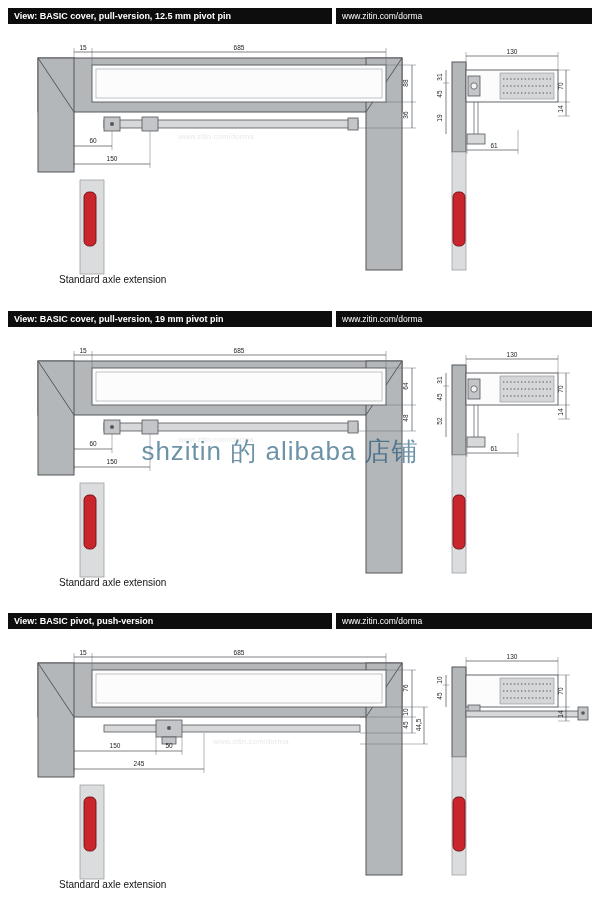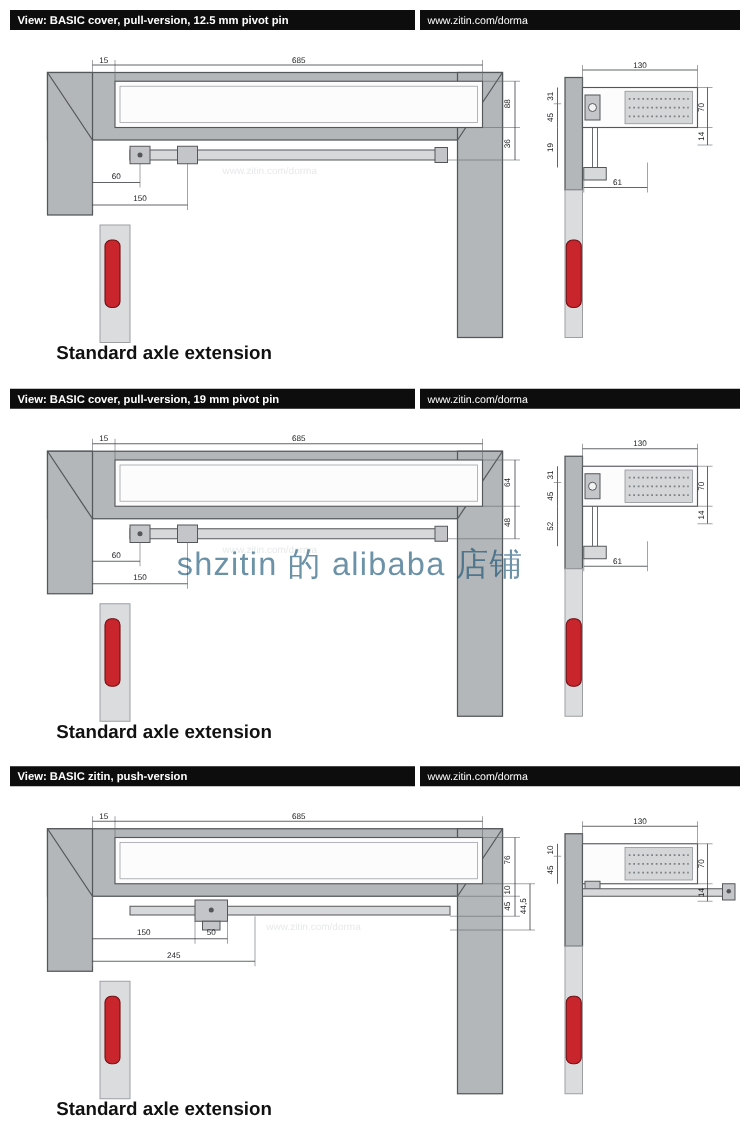--- a/index.html
+++ b/index.html
@@ -3,21 +3,21 @@
 <meta charset="utf-8">
 <style>
   html,body { margin:0; padding:0; background:#ffffff; font-family:"Liberation Sans", sans-serif; }
   .page { position:relative; width:600px; height:903px; background:#ffffff; overflow:hidden; }
   .panel { position:absolute; left:0; width:600px; height:288px; }
   .hdr-left { position:absolute; left:8px; top:0; width:324px; height:16px; background:#0d0d0d; color:#fff; display:flex; align-items:center; }
   .hdr-left span { font-size:9px; font-weight:bold; padding-left:6px; white-space:nowrap; }
   .hdr-right { position:absolute; left:336px; top:0; width:256px; height:16px; background:#0d0d0d; color:#fff; display:flex; align-items:center; }
   .hdr-right span { font-size:8.5px; padding-left:6px; white-space:nowrap; }
   .drawing { position:absolute; left:8px; top:34px; }
-  .caption { position:absolute; left:45px; top:266px; font-size:15px; font-weight:bold; color:#111; }
+  .caption { position:absolute; left:59px; top:266px; font-size:10px; font-weight:normal; color:#111; }
   .wm-big { position:absolute; left:12px; top:434px; width:536px; text-align:center; font-size:26px; color:#0c4a6e; opacity:0.6; letter-spacing:1px; pointer-events:none; z-index:5; }
   
   .frame { fill:#b4b7ba; stroke:#54575a; stroke-width:1; }
   .edge { stroke:#54575a; stroke-width:1; }
   .cover { fill:#fcfcfc; stroke:#54575a; stroke-width:0.9; }
   .cover-inner { fill:none; stroke:#a8abae; stroke-width:0.7; }
   .arm { fill:#d6d8da; stroke:#54575a; stroke-width:0.8; }
   .arm-block { fill:#c3c5c8; stroke:#54575a; stroke-width:0.8; }
   .pin { fill:#54575a; }
   .pin2 { fill:#f2f2f2; stroke:#54575a; stroke-width:0.8; }
@@ -211,21 +211,21 @@
         <text transform="rotate(-90 555 67)" x="555" y="67" text-anchor="middle">14</text>
       </g>
     </svg>
     <div class="caption">Standard axle extension</div>
   </section>
 
   <div class="wm-big">shzitin 的 alibaba 店铺</div>
 
   <section class="panel" style="top:613px">
     <div class="hdr-left">
-      <span>View: BASIC zitin, push-version</span>
+      <span>View: BASIC pivot, push-version</span>
     </div>
     <div class="hdr-right">
       <span>www.zitin.com/dorma</span>
     </div>
     <svg class="drawing" width="584" height="238" viewBox="0 0 584 238">
       <g>
         <rect class="frame" x="30" y="16" width="364" height="54"></rect>
         <rect class="frame" x="30" y="16" width="36" height="114"></rect>
         <rect class="frame" x="358" y="16" width="36" height="212"></rect>
         <line class="edge" x1="30" y1="16" x2="66" y2="70"></line>

